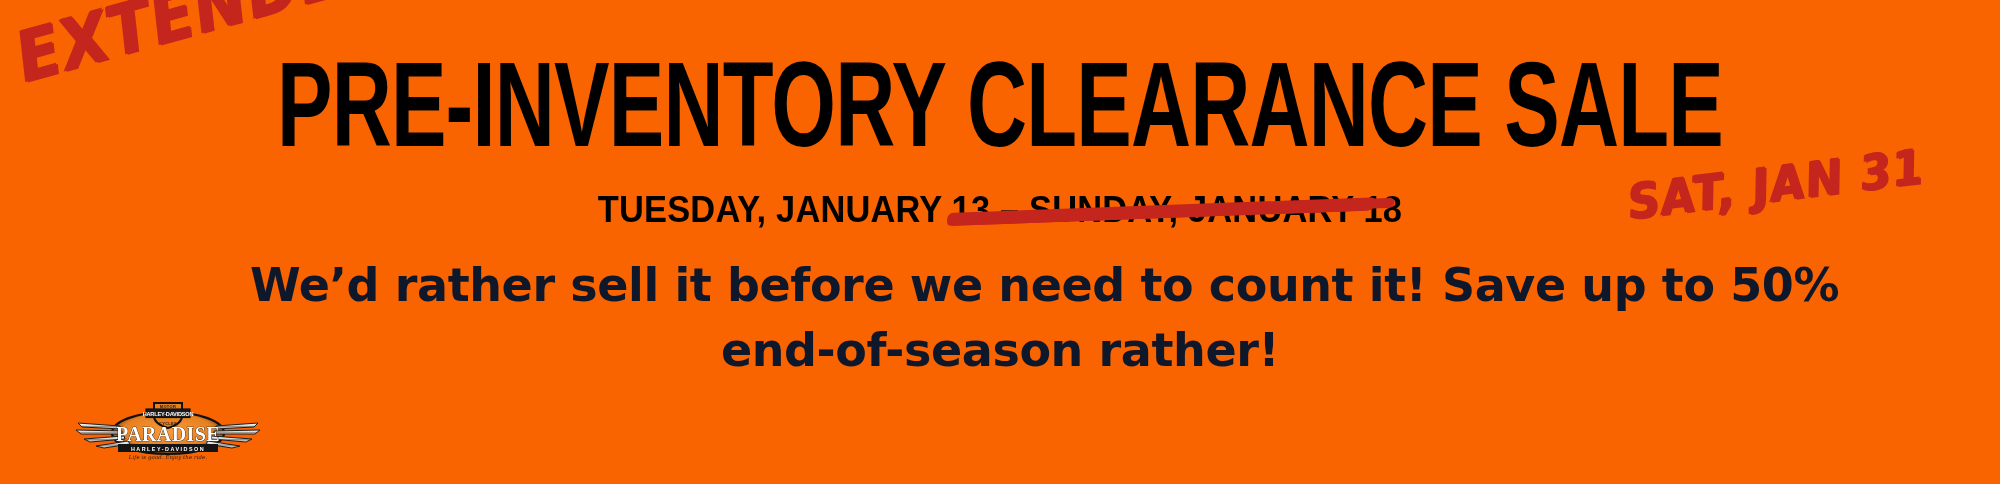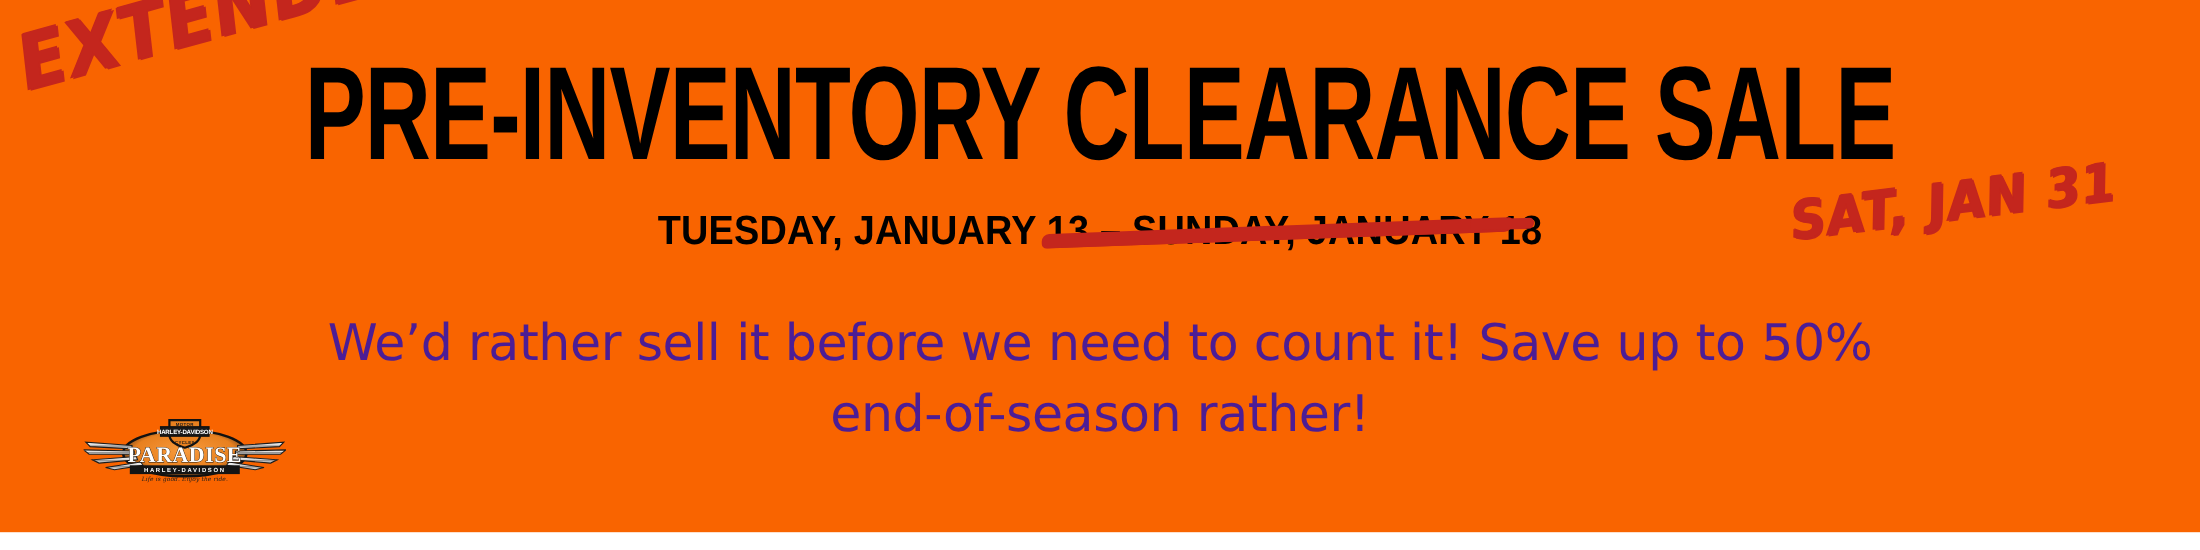--- a/index.html
+++ b/index.html
@@ -112,49 +112,48 @@
     transform-origin: 0 50%;
     text-shadow: 1.5px 1.5px 0 #c4261d, -1px 0.5px 0 #c4261d;
   }
 
   
   .body-copy {
     position: absolute;
     left: 250px;
     top: 253px;
     width: 1500px;
-    color: #4c1d95;
+    color: #0f172a;
     font-family: "DejaVu Sans", "Liberation Sans", sans-serif;
-    font-weight: 400;
+    font-weight: 700;
     font-size: 46px;
     line-height: 65px;
     text-align: justify;
     text-align-last: center;
     letter-spacing: -0.4px;
-    margin-top: 26px;
   }
   .body-copy .line {
     display: block;
     white-space: nowrap;
   }
   .body-copy .line.justified {
     white-space: normal;
     text-align: justify;
     text-align-last: justify;
   }
   .body-copy .line.center {
     text-align: center;
     text-align-last: center;
   }
 
   
   .logo {
     position: absolute;
     left: 76px;
-    top: 378px;
+    top: 399px;
     width: 184px;
     height: 62px;
   }
   .logo svg { display: block; }
 </style>
 </head>
 <body>
 
 <div id="banner">
 

